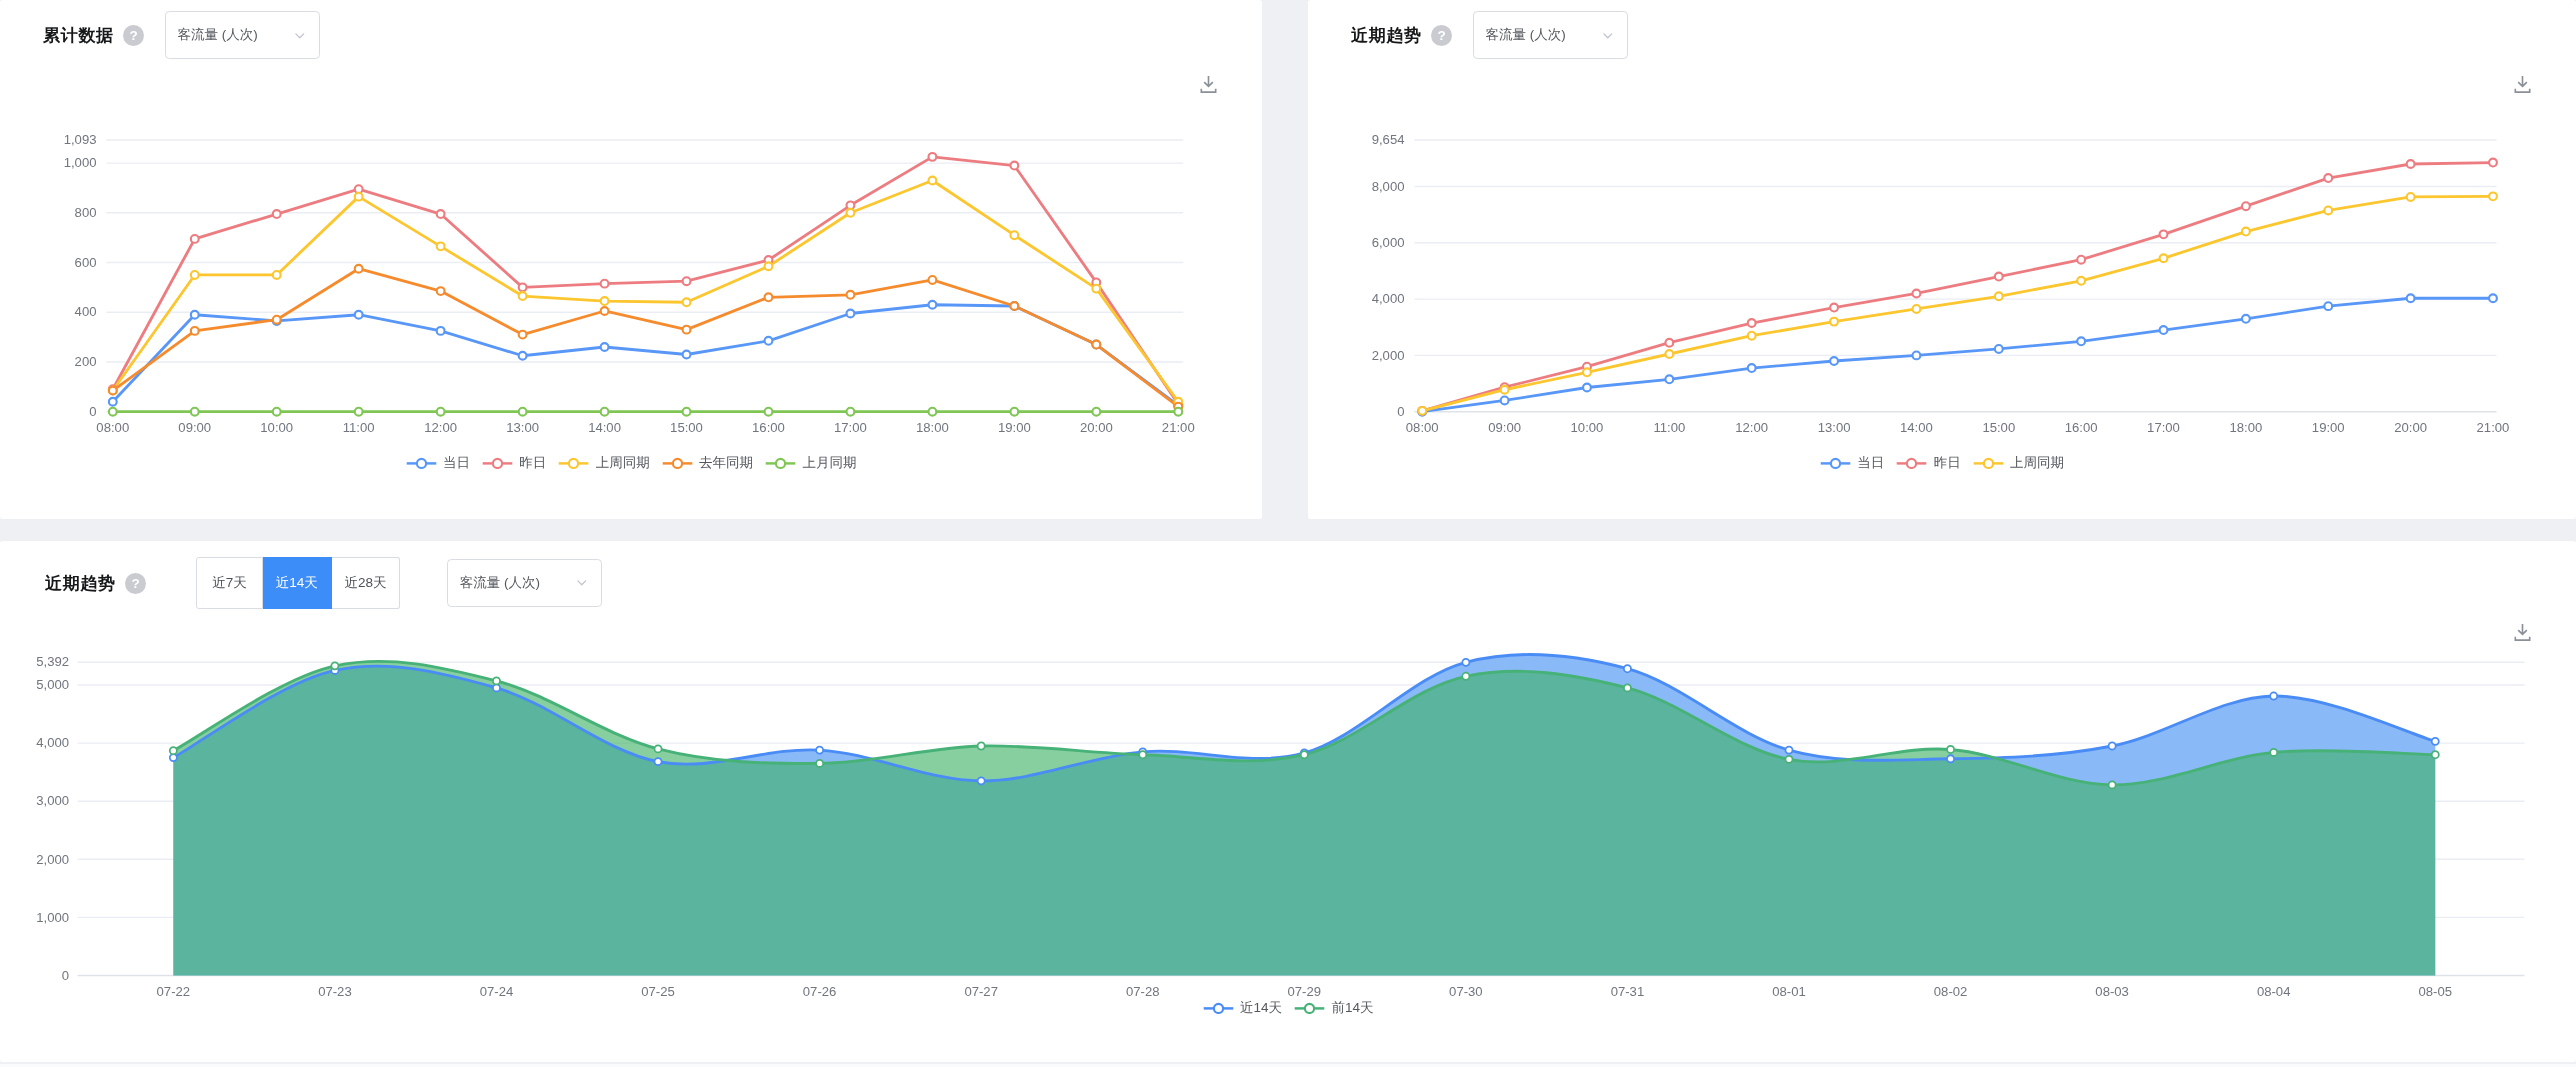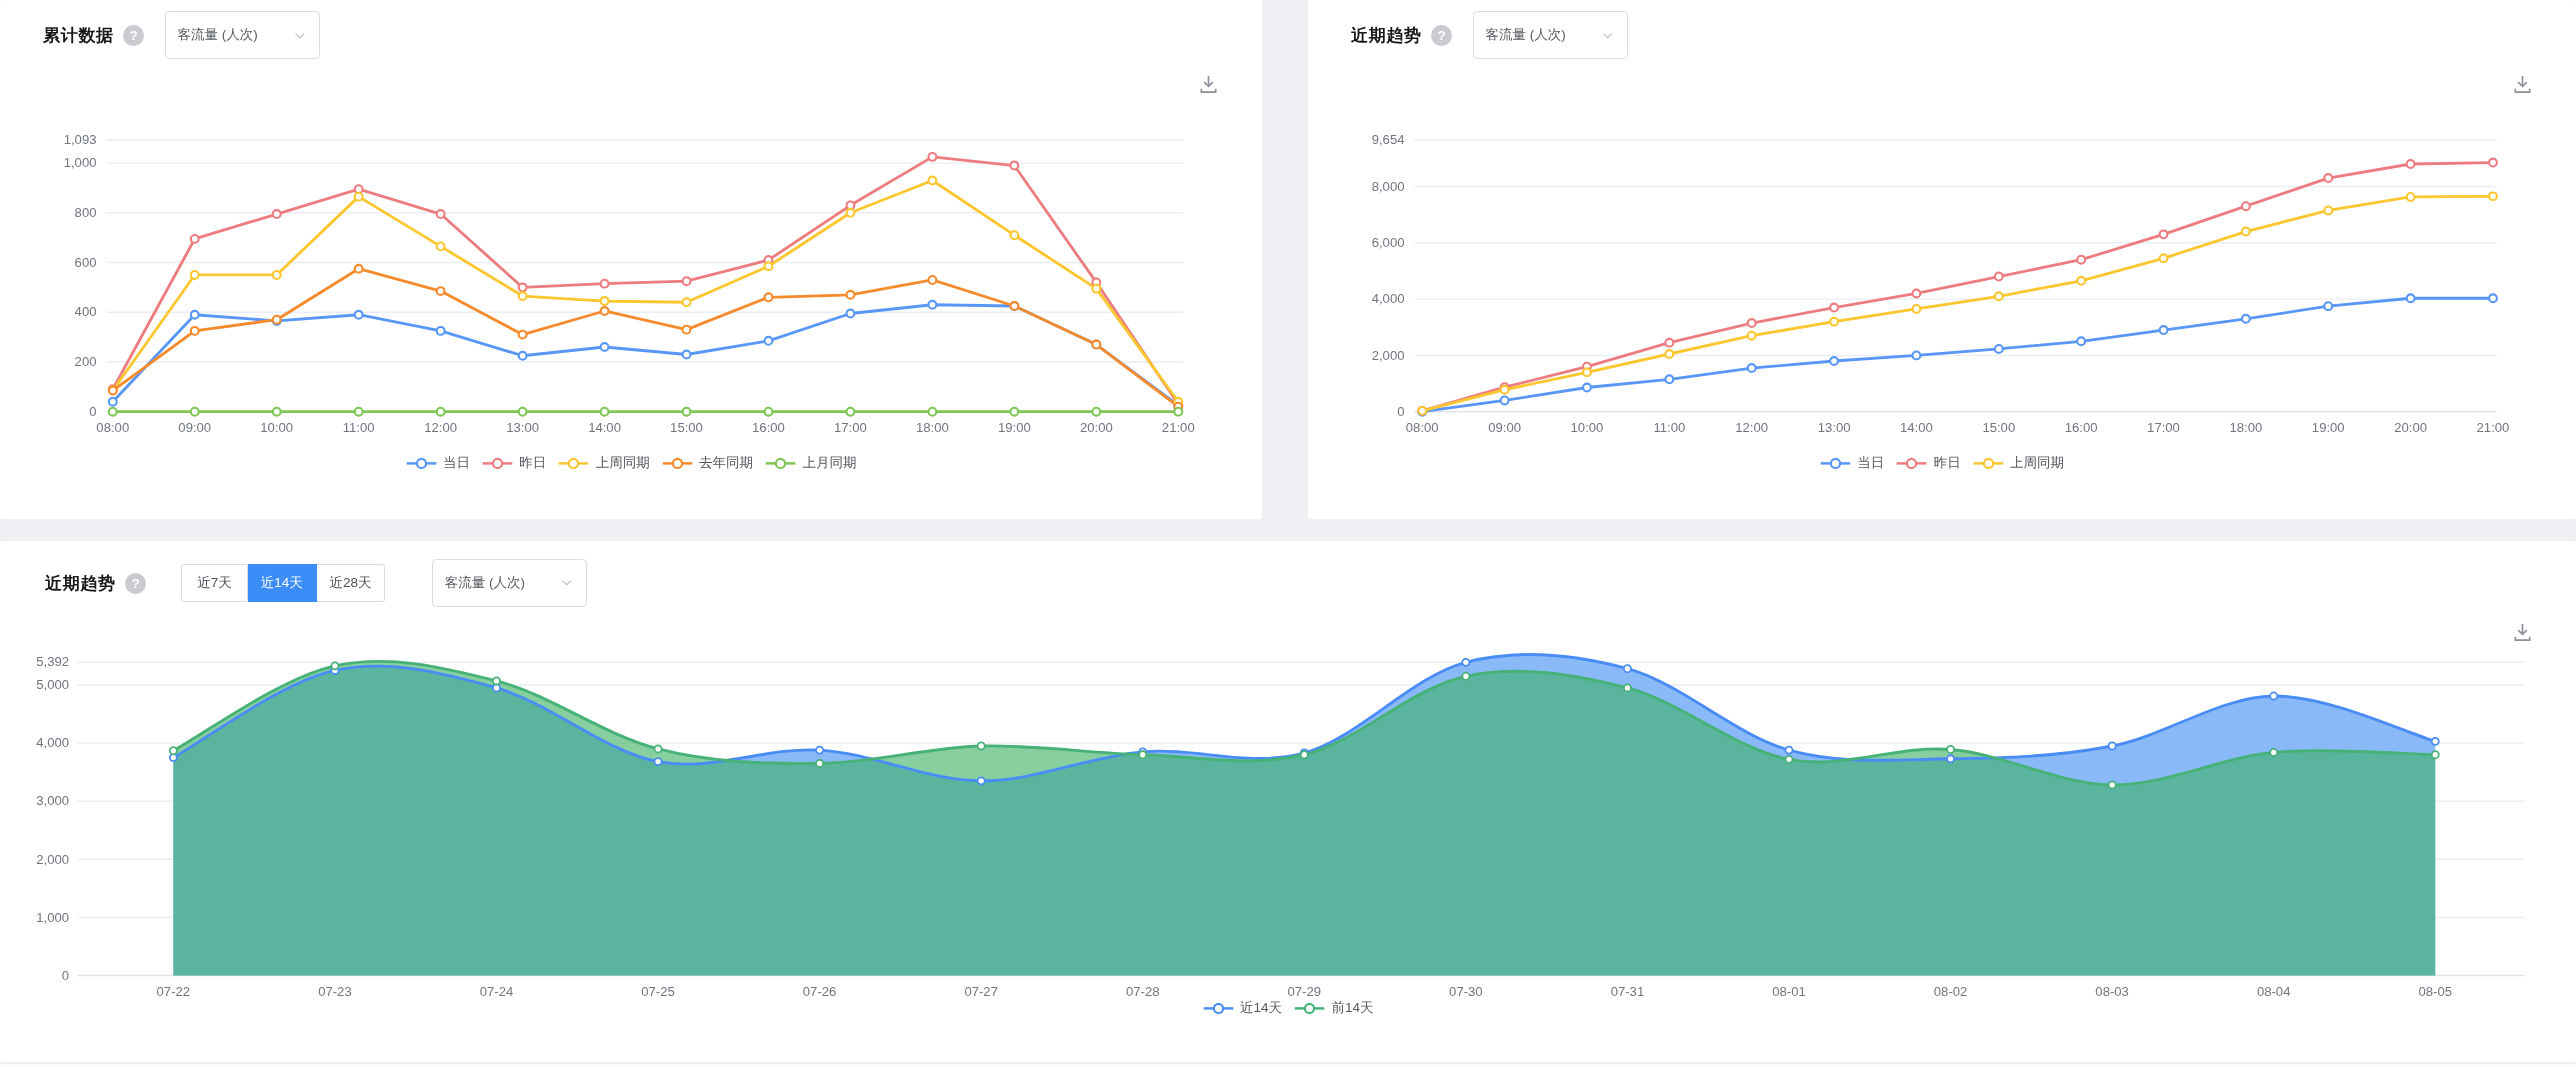--- a/index.html
+++ b/index.html
@@ -21,21 +21,21 @@
   .card-header{position:absolute;display:flex;align-items:center;z-index:2}
   .hdr-top{left:43px;top:18.4px;height:34px}
   .hdr-trend{left:45px;top:22px;height:40px}
   .card-title{font-size:17px;font-weight:700;color:#17181a;letter-spacing:0.7px;white-space:nowrap}
   .help-icon{width:21px;height:21px;border-radius:50%;background:#c9cbd0;color:#fff;
     font-size:13.5px;font-weight:700;display:flex;align-items:center;justify-content:center;
     margin-left:9.2px;flex:none;cursor:default}
   .dropdown{margin-left:21px;width:155px;height:48px;border:0.7px solid #d9dce3;border-radius:4.3px;
     display:flex;align-items:center;justify-content:space-between;padding:0 11.4px;box-sizing:border-box;
     color:#55585e;font-size:13.5px;background:#fff;cursor:pointer;white-space:nowrap}
-  .seg{display:flex;margin-left:35px;height:38px}
+  .seg{display:flex;margin-left:50px;height:52px}
   .seg-btn{min-width:67px;padding:0 12.8px;display:flex;align-items:center;justify-content:center;
     font-size:13.5px;color:#4c5057;background:#fff;border:0.7px solid #d9dce3;box-sizing:border-box;cursor:pointer;white-space:nowrap}
   .seg-btn + .seg-btn{border-left:none}
   .seg-btn:first-child{border-radius:2.8px 0 0 2.8px}
   .seg-btn:last-child{border-radius:0 2.8px 2.8px 0}
   .seg-btn.active{background:#3d8df8;border-color:#3d8df8;color:#fff}
   .seg + .dropdown{margin-left:47px}
 
   .download-btn{position:absolute;right:41px;width:25.5px;height:25.5px;z-index:2;cursor:pointer;
     display:flex;align-items:center;justify-content:center}

